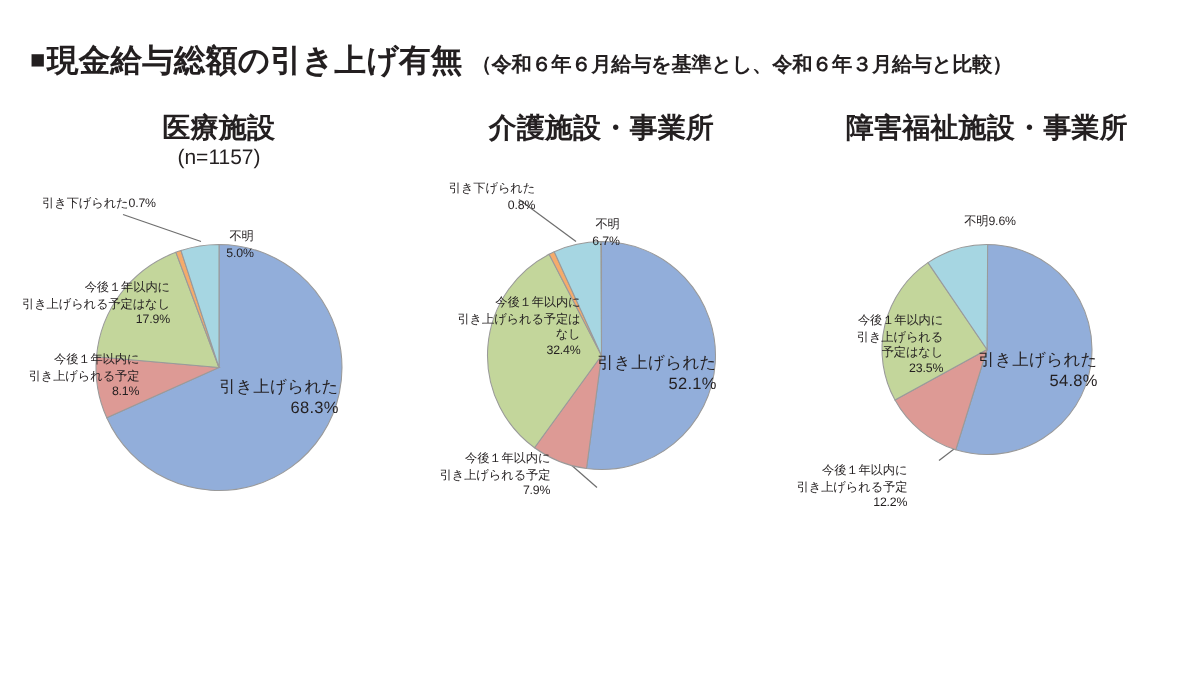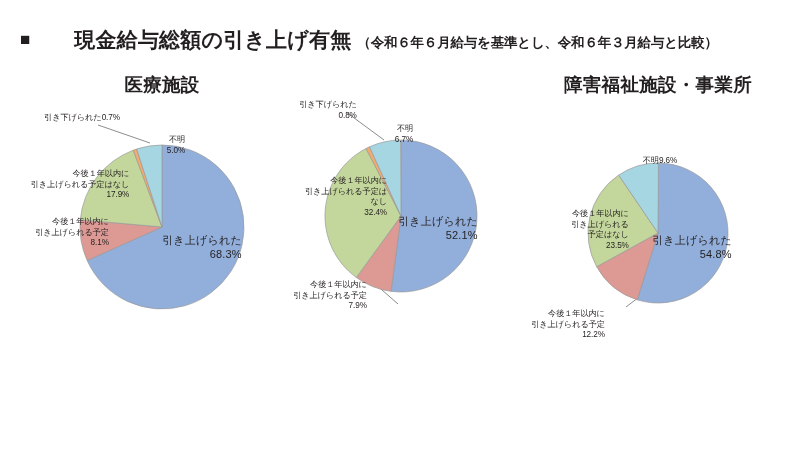--- a/index.html
+++ b/index.html
@@ -19,30 +19,29 @@
     display: flex; align-items: baseline;
     white-space: nowrap;
   }
   .heading .bullet {
     font-size: 17px; line-height: 1; color: #231f20;
     margin-right: 1px; position: relative; top: -2px;
   }
   .heading .main {
     font-size: 21px; font-weight: 700; color: #231f20;
     letter-spacing: .2px;
-    margin-left: 43px;
   }
   .heading .sub {
     font-size: 13.5px; font-weight: 700; color: #231f20;
     margin-left: 6px; letter-spacing: -.2px;
   }
 
   
   .panel { position: absolute; top: 74px; height: 360px; }
-  #panel-0 { left: 24px;   width: 276px; }
+  #panel-0 { left: 8px;   width: 276px; }
   #panel-1 { left: 270px; width: 262px; }
   #panel-2 { left: 520px; width: 276px; }
 
   .panel-title {
     text-align: center;
     font-size: 18.5px; font-weight: 700; color: #231f20;
     line-height: 1.15; letter-spacing: .3px;
   }
   .panel-n {
     text-align: center;
@@ -77,37 +76,39 @@
 <div id="page">
 
   <div class="heading">
     <span class="bullet">■</span>
     <span class="main">現金給与総額の引き上げ有無</span>
     <span class="sub">（令和６年６月給与を基準とし、令和６年３月給与と比較）</span>
   </div>
 
   <div id="panel-0" class="panel">
       <div class="panel-title">医療施設</div>
+      <div class="panel-n">(n=1157)</div>
       <div class="pie-wrap" style="height: 250px; margin-top: 12px;">
         <svg class="pie-svg" width="276" height="250" viewBox="0 0 276 250">
           <line x1="74" y1="18" x2="126" y2="36" stroke="#6e6e6e" stroke-width="0.8"></line>
           <path d="M 138 120 L 138 38 A 82 82 0 1 1 63.159289832912776 153.50922412838062 Z" fill="#92AEDA" stroke="#9a9a9a" stroke-width="0.7"></path>
           <path d="M 138 120 L 63.159289832912776 153.50922412838062 A 82 82 0 0 1 56.31704405025985 112.79620188283911 Z" fill="#DD9A95" stroke="#9a9a9a" stroke-width="0.7"></path>
           <path d="M 138 120 L 56.31704405025985 112.79620188283911 A 82 82 0 0 1 109.2561857443167 43.202909286648264 Z" fill="#C3D69B" stroke="#9a9a9a" stroke-width="0.7"></path>
           <path d="M 138 120 L 109.2561857443167 43.202909286648264 A 82 82 0 0 1 112.66060646125422 42.013365663797444 Z" fill="#F5AB6B" stroke="#9a9a9a" stroke-width="0.7"></path>
           <path d="M 138 120 L 112.66060646125422 42.013365663797444 A 82 82 0 0 1 137.99999999999991 38 Z" fill="#A6D6E2" stroke="#9a9a9a" stroke-width="0.7"></path>
         </svg>
         <div class="lbl inner-big" style="left: 178px; top: 126px; transform: translate(-50%, 0px);"><span>引き上げられた</span><span class="pct">68.3%</span></div>
         <div class="lbl " style="left: 48px; top: 110px; transform: translate(-50%, 0px);"><span>今後１年以内に</span><br><span>引き上げられる予定</span><span class="pct">8.1%</span></div>
         <div class="lbl " style="left: 56px; top: 62px; transform: translate(-50%, 0px);"><span>今後１年以内に</span><br><span>引き上げられる予定はなし</span><span class="pct">17.9%</span></div>
         <div class="lbl inline" style="left: 58px; top: 6px; transform: translate(-50%, 0px);"><span>引き下げられた</span><span class="pct" style="display: inline;">0.7%</span></div>
         <div class="lbl " style="left: 152px; top: 28px; transform: translate(-50%, 0px);"><span>不明</span><span class="pct">5.0%</span></div>
       </div>
     </div>
   <div id="panel-1" class="panel">
+      <div class="panel-title">介護施設・事業所</div>
       <div class="pie-wrap" style="height: 250px; margin-top: 16px;">
         <svg class="pie-svg" width="262" height="250" viewBox="0 0 262 250">
           <line x1="76" y1="22" x2="114" y2="50" stroke="#6e6e6e" stroke-width="0.8"></line>
           <line x1="96" y1="186" x2="128" y2="214" stroke="#6e6e6e" stroke-width="0.8"></line>
           <path d="M 131 126 L 131 50 A 76 76 0 1 1 121.00110870898652 201.3393799612825 Z" fill="#92AEDA" stroke="#9a9a9a" stroke-width="0.7"></path>
           <path d="M 131 126 L 121.00110870898652 201.3393799612825 A 76 76 0 0 1 86.32832082577205 187.485291572496 Z" fill="#DD9A95" stroke="#9a9a9a" stroke-width="0.7"></path>
           <path d="M 131 126 L 86.32832082577205 187.485291572496 A 76 76 0 0 1 96.07193059276693 58.501629890170605 Z" fill="#C3D69B" stroke="#9a9a9a" stroke-width="0.7"></path>
           <path d="M 131 126 L 96.07193059276693 58.501629890170605 A 76 76 0 0 1 99.50745584451045 56.83194622794031 Z" fill="#F5AB6B" stroke="#9a9a9a" stroke-width="0.7"></path>
           <path d="M 131 126 L 99.50745584451045 56.83194622794031 A 76 76 0 0 1 130.52248105861761 50.00150017493358 Z" fill="#A6D6E2" stroke="#9a9a9a" stroke-width="0.7"></path>
         </svg>
@@ -124,17 +125,17 @@
         <svg class="pie-svg" width="276" height="250" viewBox="0 0 276 250">
           <line x1="106" y1="196" x2="140" y2="170" stroke="#6e6e6e" stroke-width="0.8"></line>
           <path d="M 138 122 L 138 52 A 70 70 0 1 1 117.20708928960757 188.840518132265 Z" fill="#92AEDA" stroke="#9a9a9a" stroke-width="0.7"></path>
           <path d="M 138 122 L 117.20708928960757 188.840518132265 A 70 70 0 0 1 76.65853239692956 155.72275718712007 Z" fill="#DD9A95" stroke="#9a9a9a" stroke-width="0.7"></path>
           <path d="M 138 122 L 76.65853239692956 155.72275718712007 A 70 70 0 0 1 98.65416355035083 64.10435980078068 Z" fill="#C3D69B" stroke="#9a9a9a" stroke-width="0.7"></path>
           <path d="M 138 122 L 98.65416355035083 64.10435980078068 A 70 70 0 0 1 138.43982007758916 52.0013817400704 Z" fill="#A6D6E2" stroke="#9a9a9a" stroke-width="0.7"></path>
         </svg>
         <div class="lbl inner-big" style="left: 172px; top: 122px; transform: translate(-50%, 0px);"><span>引き上げられた</span><span class="pct">54.8%</span></div>
         <div class="lbl " style="left: 48px; top: 198px; transform: translate(-50%, 0px);"><span>今後１年以内に</span><br><span>引き上げられる予定</span><span class="pct">12.2%</span></div>
         <div class="lbl " style="left: 80px; top: 98px; transform: translate(-50%, 0px);"><span>今後１年以内に</span><br><span>引き上げられる</span><br><span>予定はなし</span><span class="pct">23.5%</span></div>
-        <div class="lbl inline" style="left: 140px; top: 45px; transform: translate(-50%, 0px);"><span>不明</span><span class="pct" style="display: inline;">9.6%</span></div>
+        <div class="lbl inline" style="left: 140px; top: 32px; transform: translate(-50%, 0px);"><span>不明</span><span class="pct" style="display: inline;">9.6%</span></div>
       </div>
     </div>
 
 </div>
 
 </body></html>

